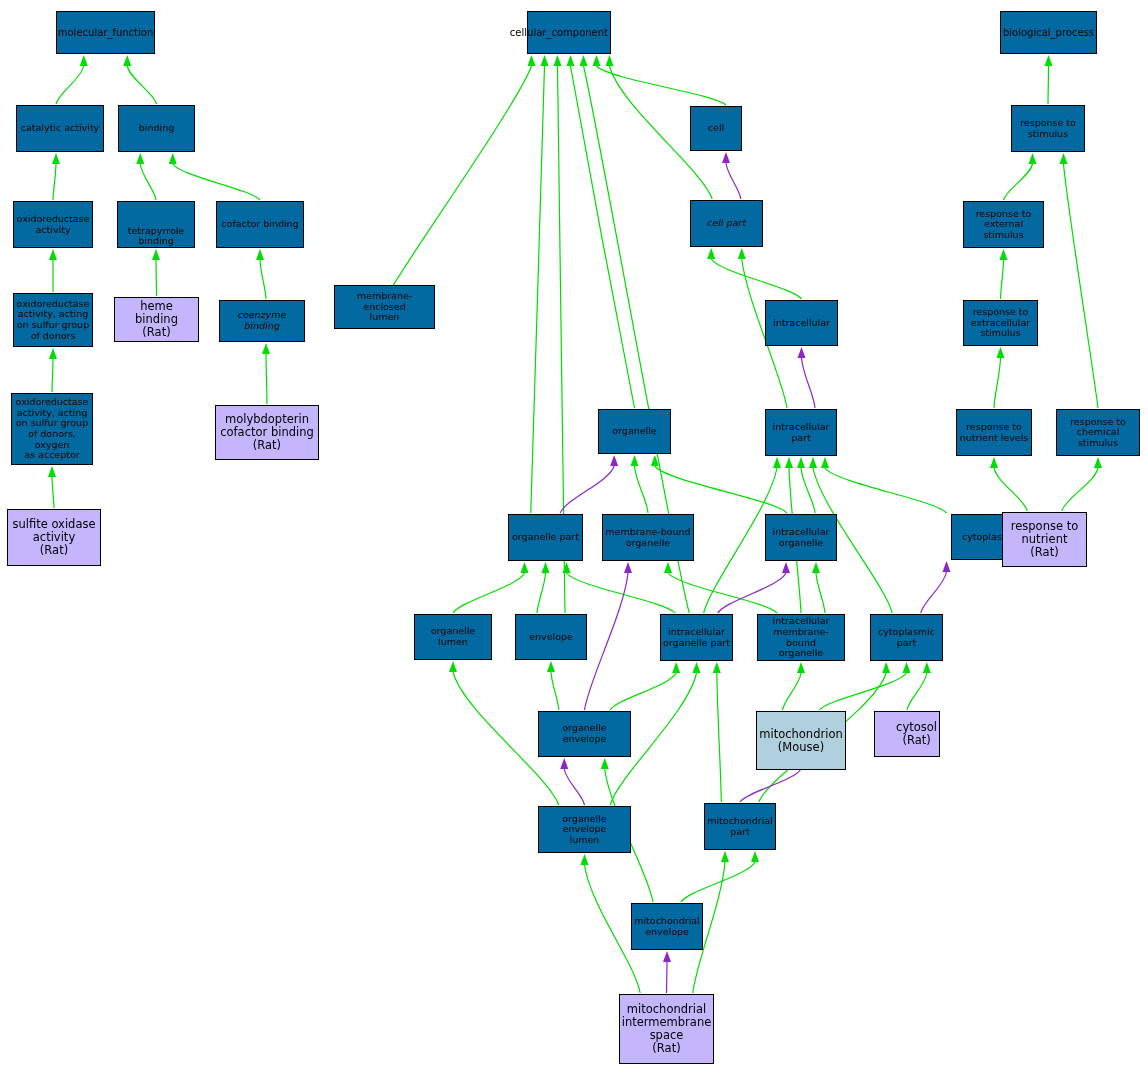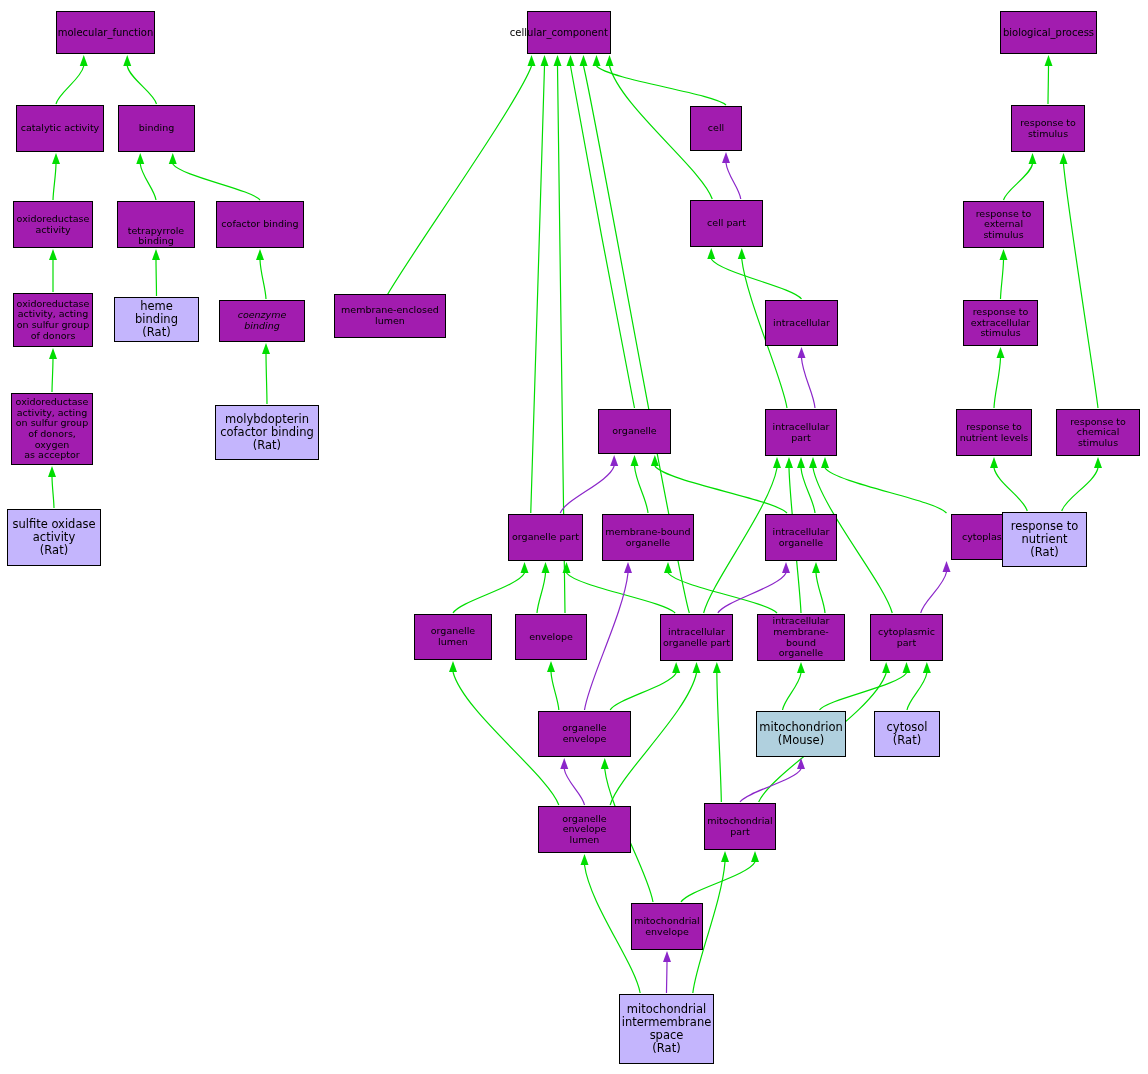--- a/index.html
+++ b/index.html
@@ -1,20 +1,20 @@
 <!DOCTYPE html>
 <html><head>
 <meta charset="utf-8">
 <style>
   html,body{margin:0;padding:0;background:#ffffff;}
   #stage{position:relative;width:1148px;height:1074px;background:#ffffff;
          font-family:"DejaVu Sans","Liberation Sans",sans-serif;overflow:hidden;}
   #edges{position:absolute;left:0;top:0;width:1148px;height:1074px;}
   .node{position:absolute;box-sizing:border-box;border:1px solid #000000;
-        background:#a21caf;display:flex;align-items:center;justify-content:center;
+        background:#0369a1;display:flex;align-items:center;justify-content:center;
         text-align:center;line-height:1.12;color:#000000;}
   .node .lbl{display:block;padding:0 2px;white-space:pre-line;}
   .n-small .lbl{font-size:9.5px;}
   .n-mid .lbl{font-size:10px;}
   .n-hl .lbl{font-size:11.5px;}
   .hl-orange{background:#c4b5fd;}
   .hl-blue{background:#b0d0de;}
 </style>
 </head>
 <body>
@@ -194,27 +194,27 @@
         <span class="lbl">sulfite oxidase
 activity
 (Rat)</span>
       </div>
       <div class="node n-mid" style="left: 527px; top: 11px; width: 84px; height: 43px; justify-content: flex-end;">
         <span class="lbl">cellular_component</span>
       </div>
       <div class="node n-small" style="left: 690px; top: 106px; width: 52px; height: 45px;">
         <span class="lbl">cell</span>
       </div>
-      <div class="node n-small" style="left: 690px; top: 200px; width: 73px; height: 47px;">
+      <div class="node n-small" style="left: 690px; top: 200px; width: 73px; height: 47px; font-style: italic;">
         <span class="lbl">cell part</span>
       </div>
       <div class="node n-small" style="left: 765px; top: 300px; width: 73px; height: 46px;">
         <span class="lbl">intracellular</span>
       </div>
-      <div class="node n-small" style="left: 334px; top: 294px; width: 112px; height: 44px;">
+      <div class="node n-small" style="left: 334px; top: 285px; width: 101px; height: 44px;">
         <span class="lbl">membrane-enclosed
 lumen</span>
       </div>
       <div class="node n-small" style="left: 598px; top: 409px; width: 73px; height: 45px;">
         <span class="lbl">organelle</span>
       </div>
       <div class="node n-small" style="left: 765px; top: 409px; width: 72px; height: 47px;">
         <span class="lbl">intracellular
 part</span>
       </div>
@@ -247,25 +247,25 @@
 membrane-bound
 organelle</span>
       </div>
       <div class="node n-small" style="left: 870px; top: 614px; width: 73px; height: 47px;">
         <span class="lbl">cytoplasmic
 part</span>
       </div>
       <div class="node n-small" style="left: 538px; top: 711px; width: 93px; height: 46px;">
         <span class="lbl">organelle envelope</span>
       </div>
-      <div class="node n-hl hl-blue" style="left: 756px; top: 711px; width: 90px; height: 46px;">
+      <div class="node n-hl hl-blue" style="left: 756px; top: 711px; width: 90px; height: 59px;">
         <span class="lbl">mitochondrion
 (Mouse)</span>
       </div>
-      <div class="node n-hl hl-orange" style="left: 874px; top: 711px; width: 66px; height: 46px;">
+      <div class="node n-hl hl-orange" style="left: 874px; top: 711px; width: 66px; height: 46px; justify-content: flex-end;">
         <span class="lbl">cytosol
 (Rat)</span>
       </div>
       <div class="node n-small" style="left: 538px; top: 806px; width: 93px; height: 47px;">
         <span class="lbl">organelle envelope
 lumen</span>
       </div>
       <div class="node n-small" style="left: 704px; top: 803px; width: 72px; height: 47px;">
         <span class="lbl">mitochondrial
 part</span>

